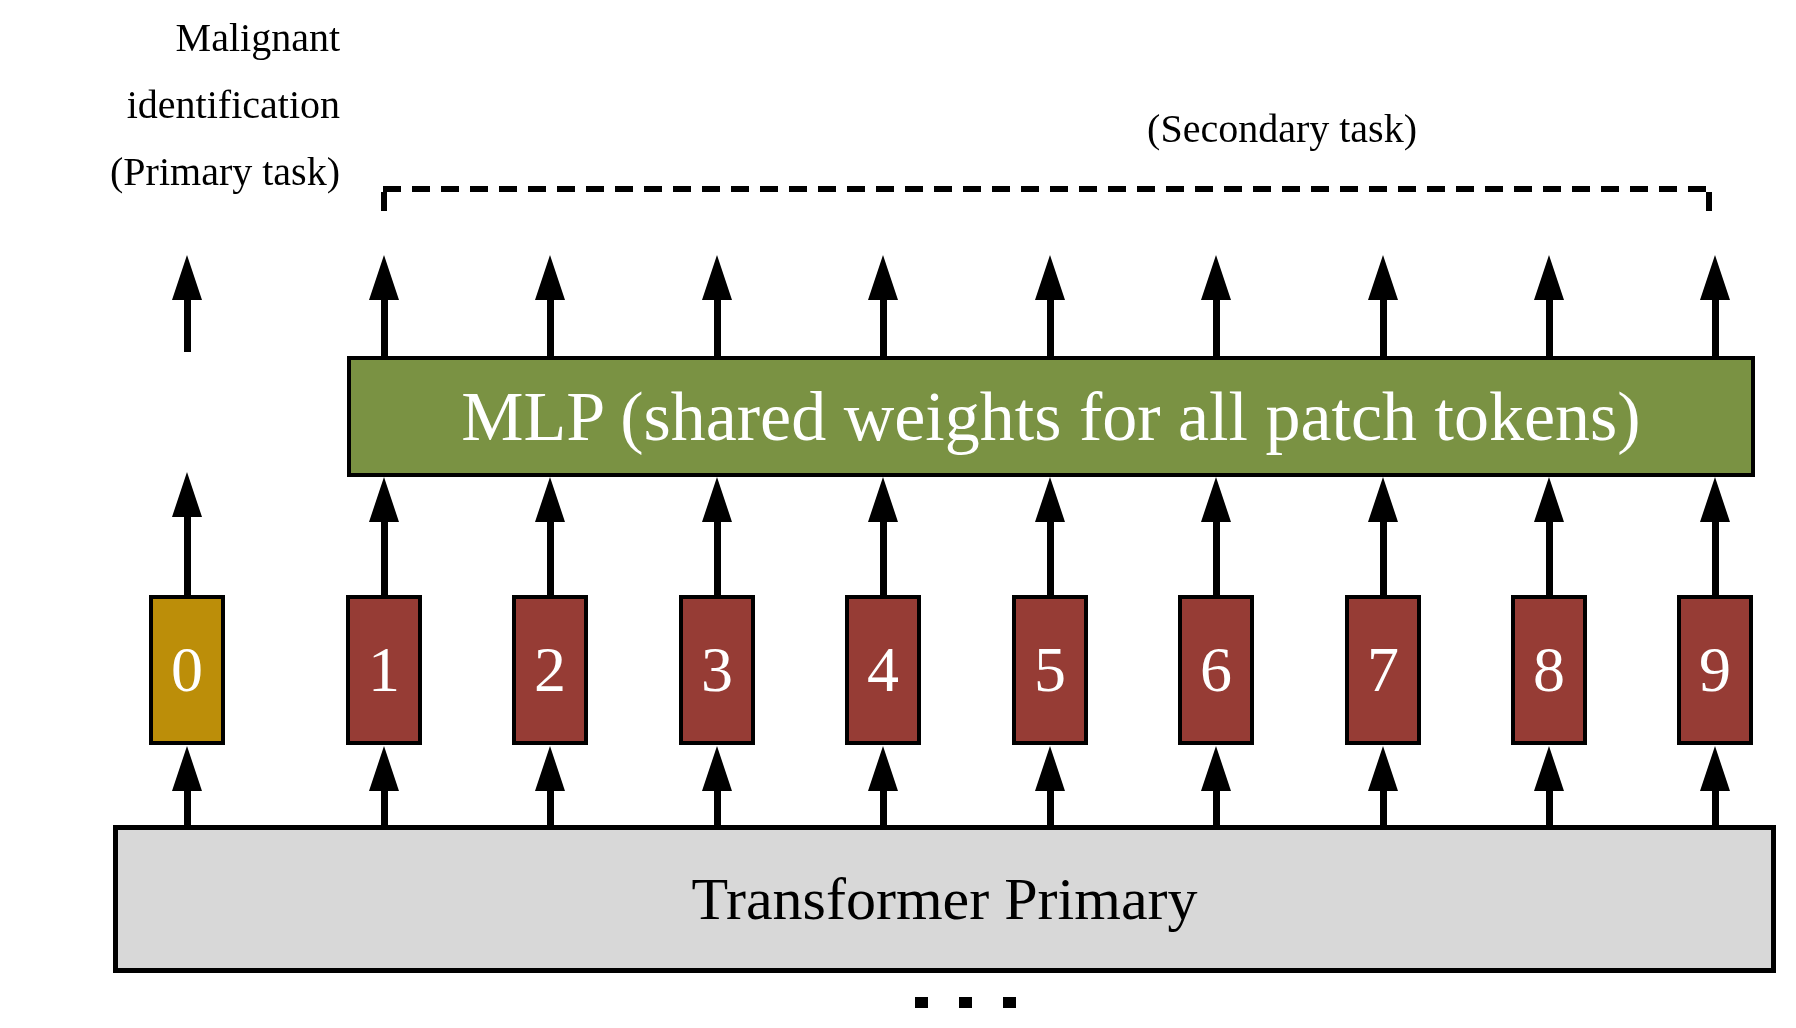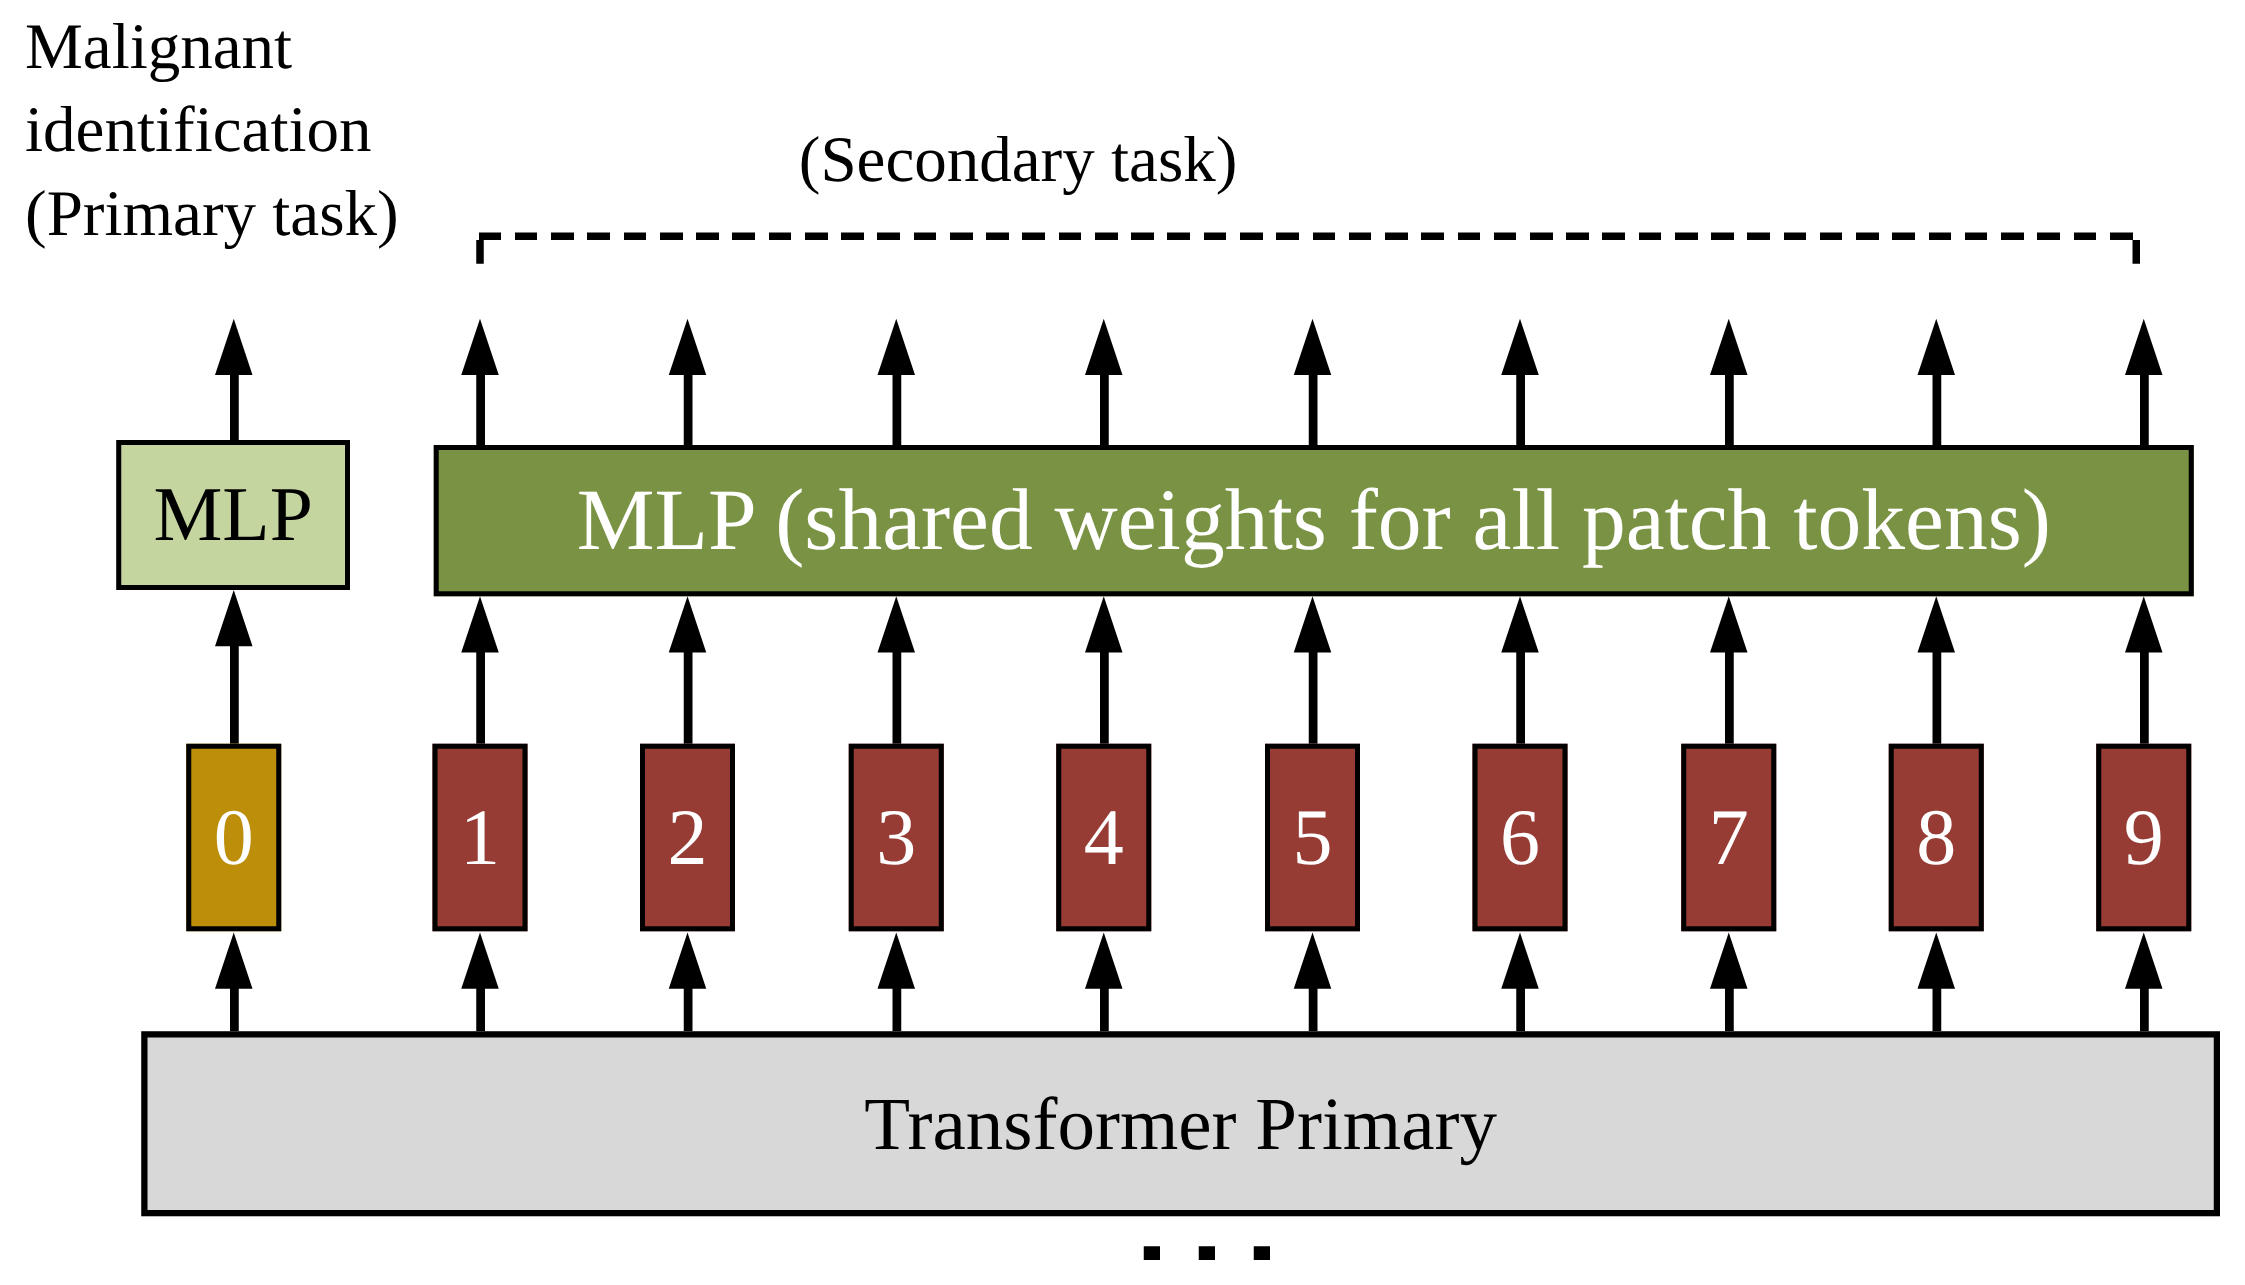--- a/index.html
+++ b/index.html
@@ -7,22 +7,22 @@
     position:relative;
     width:1796px;height:1028px;
     background:#ffffff;
     font-family:"Liberation Serif","DejaVu Serif",serif;
     color:#000;
     overflow:hidden;
   }
   .abs{position:absolute;}
   
   .label-block{
-    text-align:left;
-    font-size:52px;
+    text-align:right;
+    font-size:40px;
     line-height:67px;
     white-space:nowrap;
   }
   
   .dash-line{
     height:6px;
     background:repeating-linear-gradient(to right,#000 0 18px,transparent 18px 29px);
   }
   .dash-tick{
     width:6px;height:19px;background:#000;
@@ -61,27 +61,26 @@
 <body>
 
 <div id="canvas">
 
   <div class="abs label-block" style="left:20px;top:4px;width:320px;">
     <div>Malignant</div>
     <div>identification</div>
     <div>(Primary task)</div>
   </div>
 
-  <div class="abs label-block" style="left:639px;top:95px;width:800px;font-family:Liberation Serif, serif;">(Secondary task)</div>
+  <div class="abs label-block" style="left:617px;top:95px;width:800px;font-family:Liberation Serif, serif;">(Secondary task)</div>
 
   <div class="abs dash-line" style="left:383px;top:186px;width:1331px;"></div>
   <div class="abs dash-tick" style="left:381px;top:192px;"></div>
   <div class="abs dash-tick" style="left:1706px;top:192px;"></div>
 
-  <div class="abs box mlp-small" style="left: 93px; top: 352px; width: 187px; height: 120px; background: rgb(197, 213, 160);">MLP</div>
 
   <div class="abs box mlp-big" style="left: 347px; top: 356px; width: 1408px; height: 121px; background: rgb(122, 146, 67); color: rgb(255, 255, 255);">MLP (shared weights for all patch tokens)</div>
 
   <div id="gen-layer">
       <div class="arrow" style="left: 172px; top: 255px;">
         <div class="head" style="border-bottom-color: rgb(0, 0, 0);"></div>
         <div class="shaft" style="background: rgb(0, 0, 0); height: 56px;"></div>
       </div>
       <div class="arrow" style="left: 172px; top: 472px;">
         <div class="head" style="border-bottom-color: rgb(0, 0, 0);"></div>

